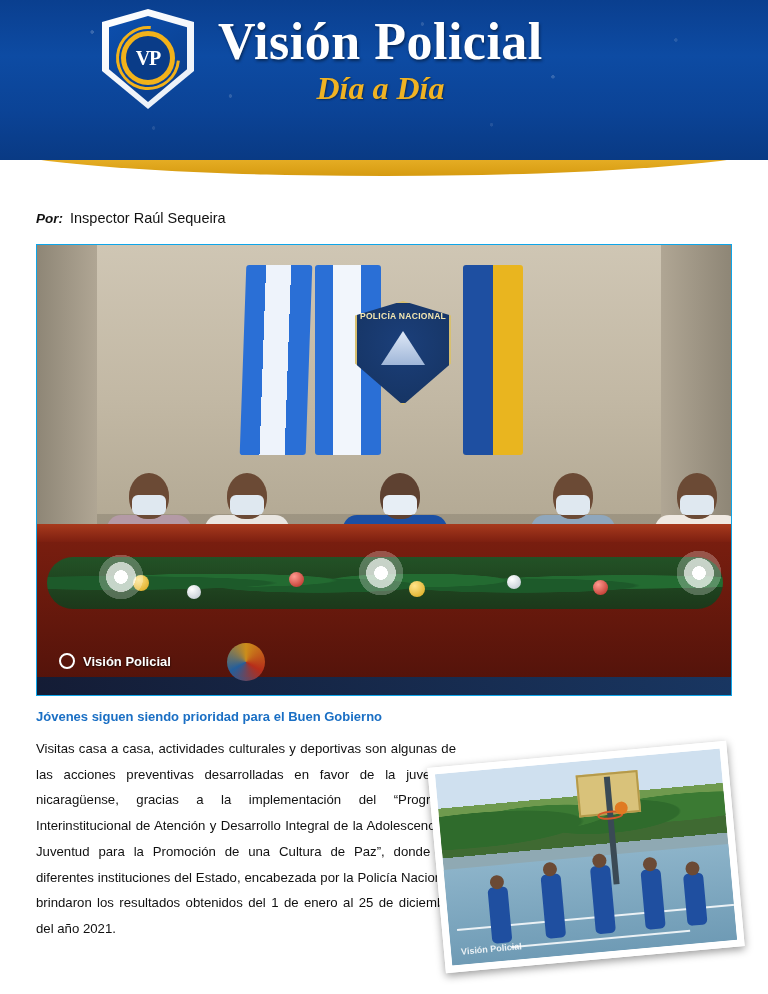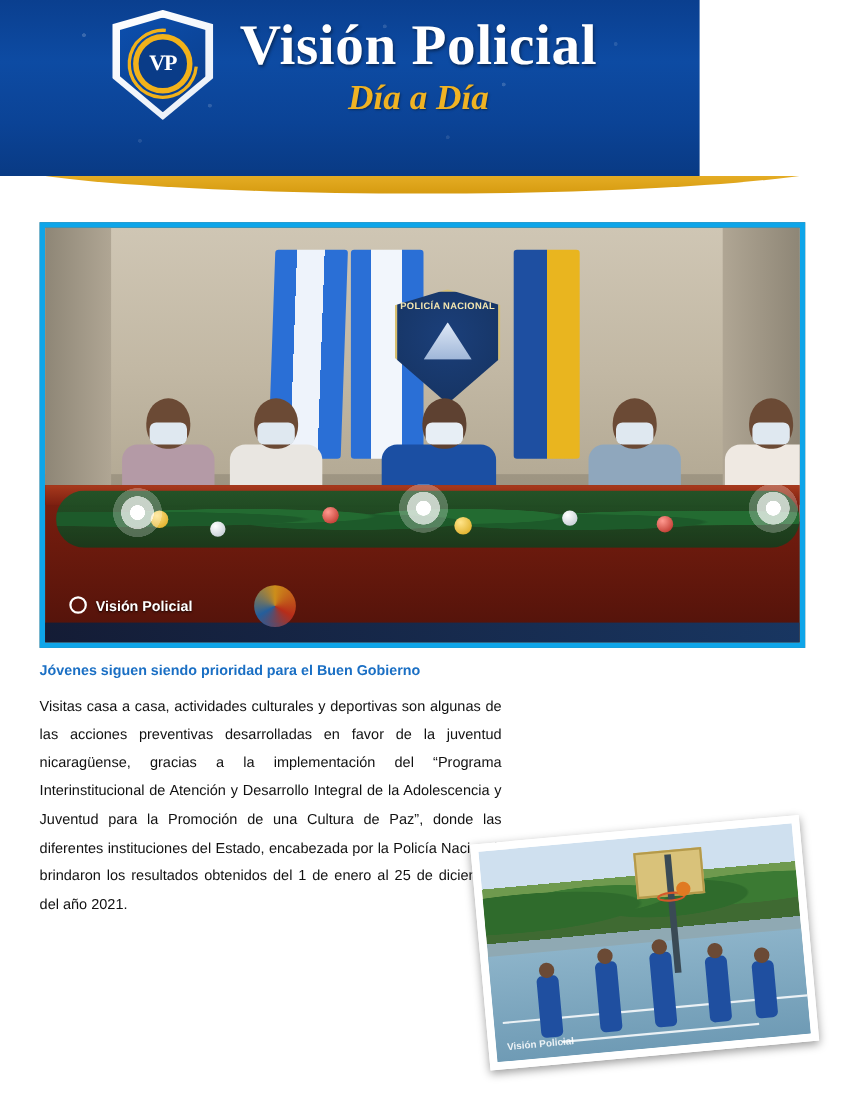--- a/index.html
+++ b/index.html
@@ -8,21 +8,21 @@
     height: 994px;
     background: #ffffff;
     font-family: "Liberation Sans", sans-serif;
     overflow: hidden;
     position: relative;
   }
 
   
   .masthead {
     position: relative;
-    width: 636px;
+    width: 768px;
     height: 160px;
     background: linear-gradient(180deg, #0a3f8f 0%, #0d4ba3 35%, #0b4396 70%, #093a84 100%);
     overflow: hidden;
   }
   .masthead:before {
     content: "";
     position: absolute;
     inset: 0;
     background:
       radial-gradient(circle at 12% 20%, rgba(255,255,255,.22) 0 1.5px, transparent 2px),
@@ -152,22 +152,22 @@
     color: #111;
     display: flex;
     align-items: baseline;
     gap: 7px;
   }
   .byline .lbl { font-style: italic; font-weight: bold; font-size: 13.5px; }
 
   .photo-main {
     margin-top: 18px;
     width: 696px;
-    height: 387px;
-    border: 5px solid #0ea5e9;
+    height: 452px;
+    border: 1px solid #0ea5e9;
     position: relative;
     overflow: hidden;
     background: #6d6455;
   }
   
   .pm-wall {
     position: absolute; left:0; top:0; width:100%; height:62%;
     background: linear-gradient(180deg,#cfc6b4 0%, #c2b8a4 55%, #b3a994 100%);
   }
   .pm-wall:after {
@@ -324,20 +324,24 @@
       <div class="vp-sub">Día a Día</div>
     </div>
   </div>
 </div>
 <div class="gold-wave">
   <div class="band"></div>
 </div>
 
 <div class="content">
 
+  <div class="byline">
+    <span class="lbl">Por:</span>
+    <span>Inspector Raúl Sequeira</span>
+  </div>
 
   <div class="photo-main">
     <div class="pm-wall"></div>
     <div class="pm-curtain-l"></div>
     <div class="pm-curtain-r"></div>
 
     <div class="flag ni-1"></div>
     <div class="flag ni-2"></div>
     <div class="flag pn"></div>
 

